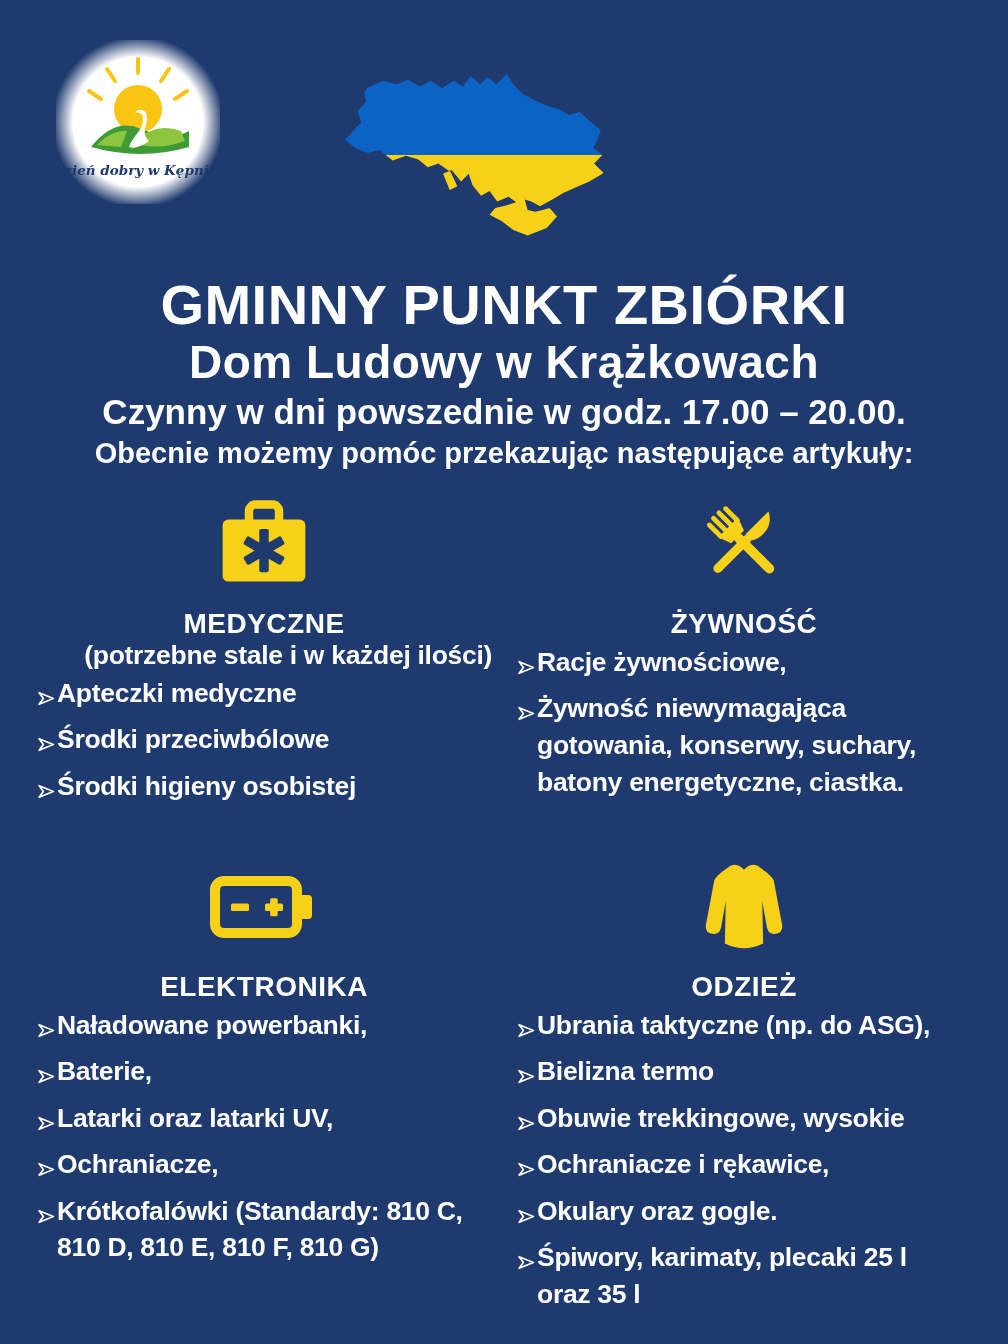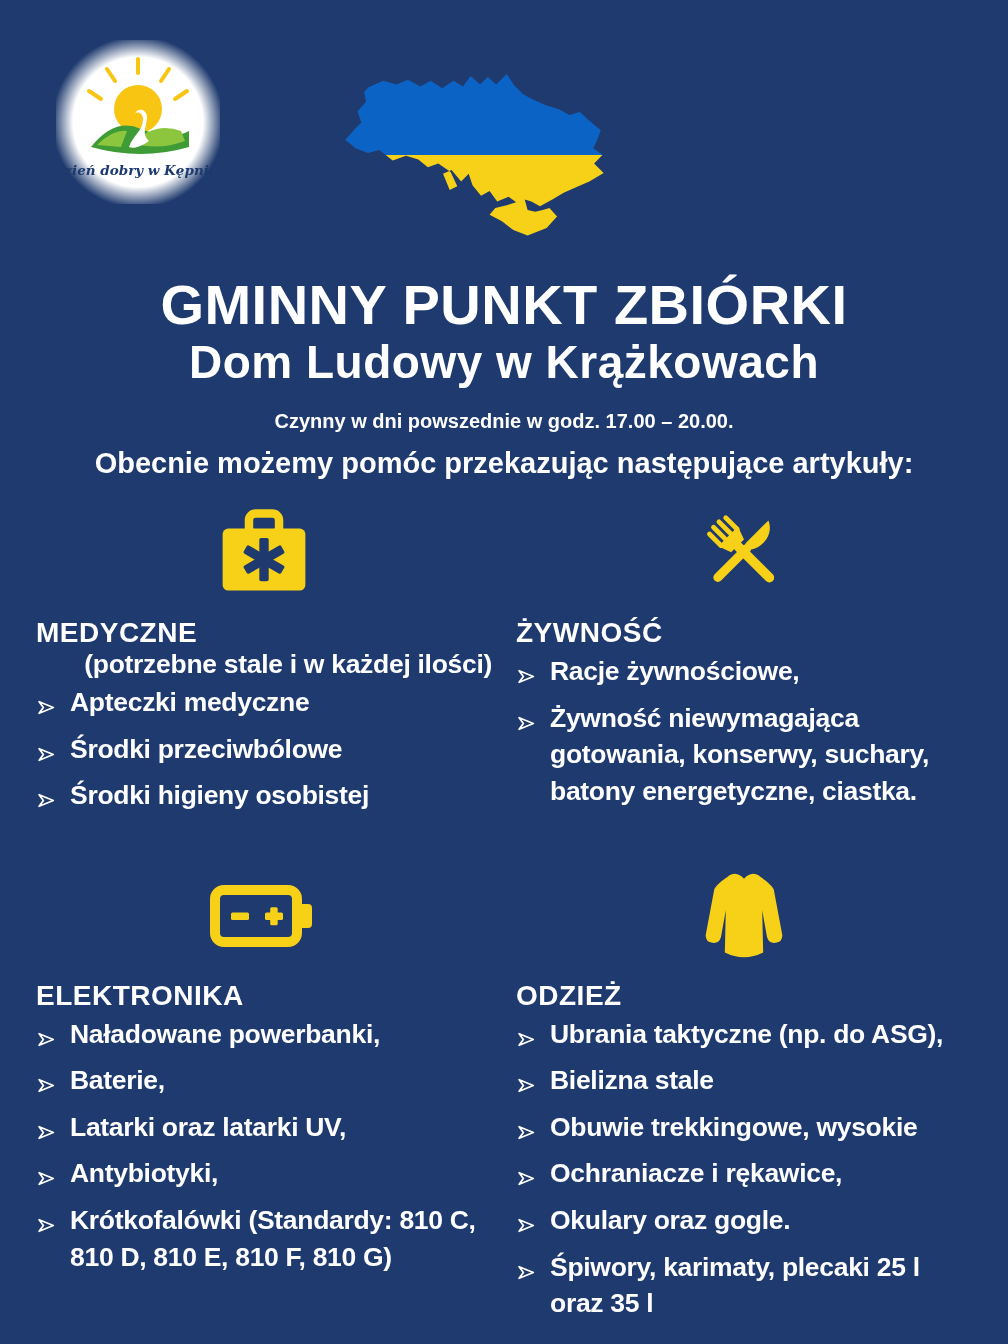--- a/index.html
+++ b/index.html
@@ -22,45 +22,45 @@
     width: 164px; height: 164px;
     background: radial-gradient(circle, #ffffff 0%, #ffffff 56%, rgba(255,255,255,0) 74%);
     display: flex; align-items: center; justify-content: center;
   }
   .ukraine-map { position: absolute; left: 330px; top: 52px; }
 
   
   .titles { text-align: center; margin-top: 12px; line-height: 1.12; }
   .title-main   { font-size: 56px; letter-spacing: 0.5px; }
   .title-sub    { font-size: 46px; letter-spacing: 0.5px; }
-  .title-hours  { font-size: 20px; margin-top: 22px; }
-  .title-intro  { font-size: 29px; margin-top: 14px; }
+  .title-hours  { font-size: 35px; margin-top: 4px; }
+  .title-intro  { font-size: 29px; margin-top: 6px; }
 
   
   .grid {
     display: grid;
     grid-template-columns: 1fr 1fr;
     column-gap: 24px;
     row-gap: 44px;
     padding: 0 36px;
     margin-top: 26px;
   }
   .section { }
   .section .icon-wrap { height: 96px; display: flex; align-items: center; justify-content: center; }
   .section h3 {
-    text-align: left; font-size: 28px; letter-spacing: 0.5px;
+    text-align: center; font-size: 28px; letter-spacing: 0.5px;
     margin-top: 16px;
   }
   .section .sub {
     text-align: right; font-size: 26.5px; letter-spacing: -0.3px;
   }
   .section .sub:empty { display: none; }
   .section ul { list-style: none; margin-top: 4px; }
   .section li {
-    display: flex; align-items: flex-start; gap: 13px;
+    display: flex; align-items: flex-start; 
     font-size: 26.5px; letter-spacing: -0.3px; line-height: 1.38;
     margin-bottom: 3px;
   }
   .section li .bullet { flex: 0 0 auto; margin-top: 7px; }
   .section li .item-text { max-width: 426px; }
 </style>
 </head>
 <body>
 
 <div class="poster">
@@ -256,21 +256,21 @@
     </span>
     <span class="item-text">Latarki oraz latarki UV,</span>
   </li>
 
   <li class="item">
     <span class="bullet">
       <svg width="21" height="21" viewBox="0 0 20 20">
         <path d="M3,4.5 L16.5,10 L3,15.5 L7,10 Z" fill="none" stroke="#ffffff" stroke-width="1.7" stroke-linejoin="round"></path>
       </svg>
     </span>
-    <span class="item-text">Antybiotyki,</span>
+    <span class="item-text">Ochraniacze,</span>
   </li>
 
   <li class="item">
     <span class="bullet">
       <svg width="21" height="21" viewBox="0 0 20 20">
         <path d="M3,4.5 L16.5,10 L3,15.5 L7,10 Z" fill="none" stroke="#ffffff" stroke-width="1.7" stroke-linejoin="round"></path>
       </svg>
     </span>
     <span class="item-text">Krótkofalówki (Standardy: 810 C, 810 D, 810 E, 810 F, 810 G)</span>
   </li>
@@ -299,21 +299,21 @@
     </span>
     <span class="item-text">Ubrania taktyczne (np. do ASG),</span>
   </li>
 
   <li class="item">
     <span class="bullet">
       <svg width="21" height="21" viewBox="0 0 20 20">
         <path d="M3,4.5 L16.5,10 L3,15.5 L7,10 Z" fill="none" stroke="#ffffff" stroke-width="1.7" stroke-linejoin="round"></path>
       </svg>
     </span>
-    <span class="item-text">Bielizna stale</span>
+    <span class="item-text">Bielizna termo</span>
   </li>
 
 
   <li class="item">
     <span class="bullet">
       <svg width="21" height="21" viewBox="0 0 20 20">
         <path d="M3,4.5 L16.5,10 L3,15.5 L7,10 Z" fill="none" stroke="#ffffff" stroke-width="1.7" stroke-linejoin="round"></path>
       </svg>
     </span>
     <span class="item-text">Obuwie trekkingowe, wysokie</span>

